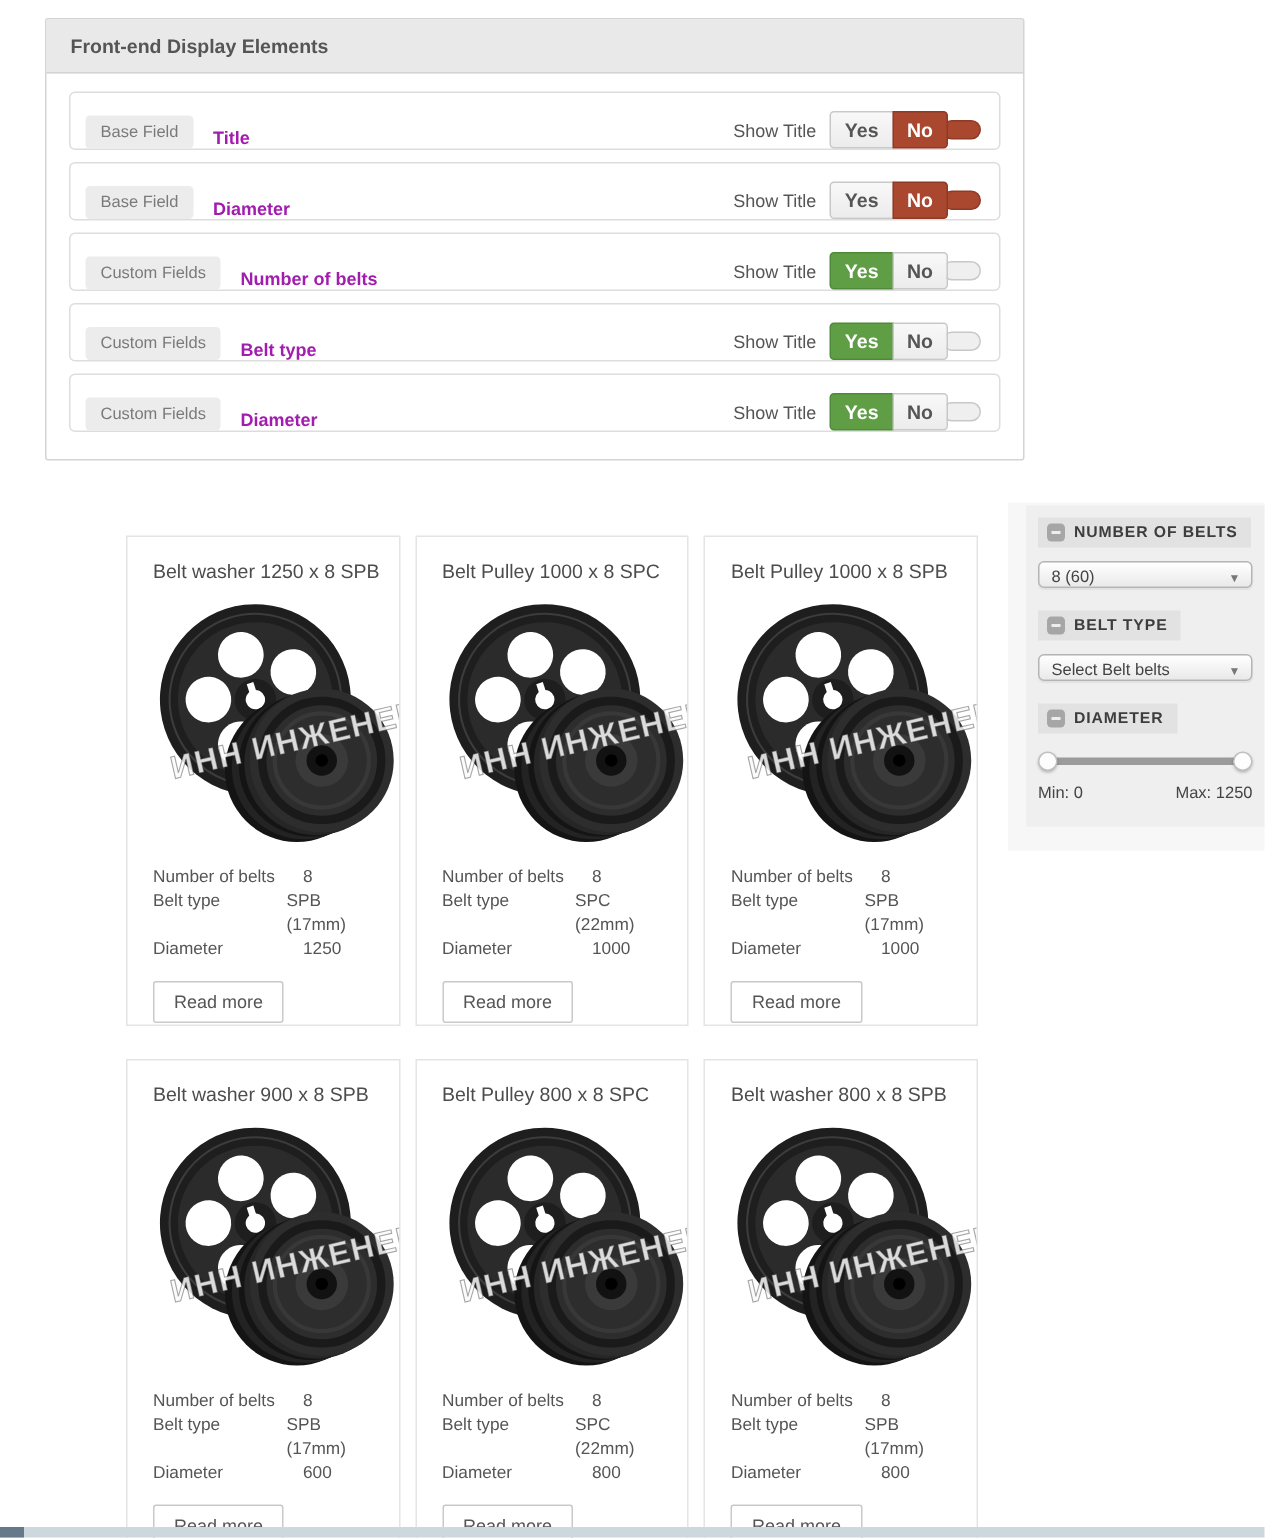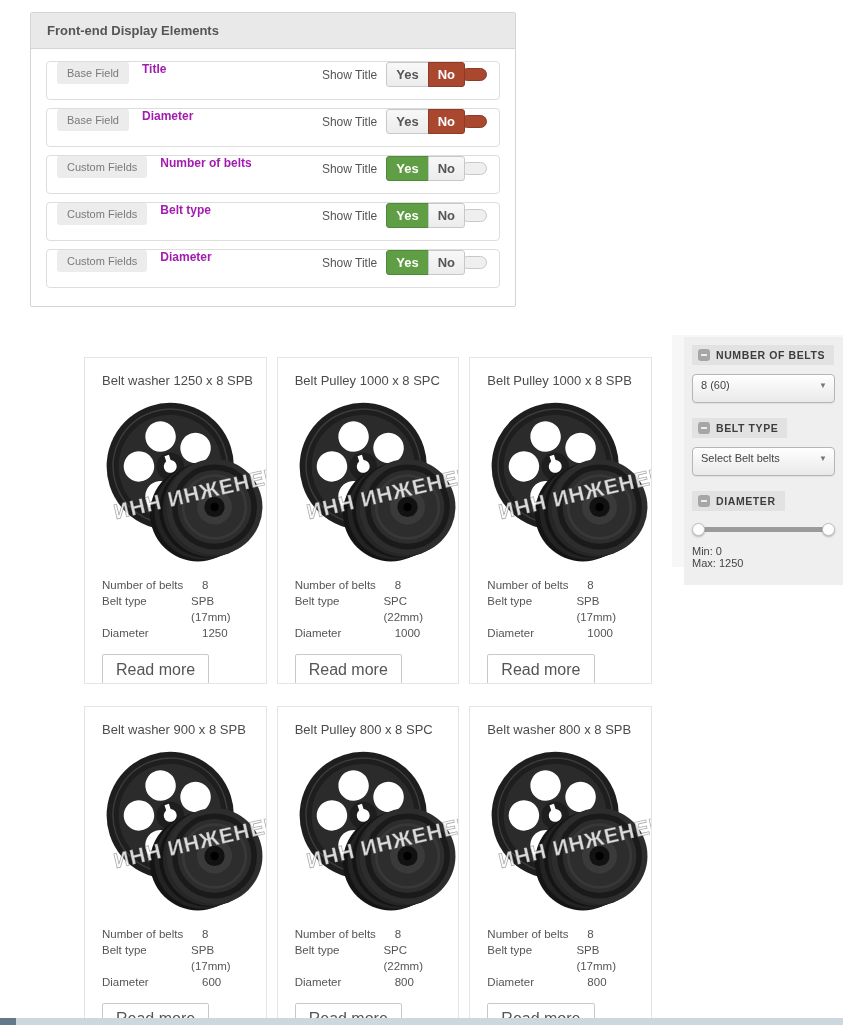--- a/index.html
+++ b/index.html
@@ -1,26 +1,26 @@
 <!DOCTYPE html>
 <html><head>
 <meta charset="utf-8">
 <style>
   * { margin:0; padding:0; box-sizing:border-box; }
   html,body { width:843px; height:1025px; overflow:hidden; background:#fff;
     font-family:"Liberation Sans", sans-serif; color:#555; }
 
   
-  .panel { position:absolute; left:30px; top:12px; width:486px;
+  .panel { position:absolute; left:30px; top:12px; width:653px;
     border:1px solid #d4d4d4; background:#fff; border-radius:2px; }
   .panel-head { background:#e9e9e9; border-bottom:1px solid #d4d4d4;
     padding:10px 16px; font-size:13px; font-weight:bold; color:#555; }
   .panel-body { padding:12px 15px 10px; }
-  .frow { display:flex; align-items:flex-start; border:1px solid #ddd;
-    border-radius:4px; background:#fff; height:39px; padding:0 12px 18px 10px;
+  .frow { display:flex; align-items:flex-end; border:1px solid #ddd;
+    border-radius:4px; background:#fff; height:39px; padding:0 12px 0 10px;
     margin-bottom:8px; }
   .badge { background:#ececec; border-radius:3px; padding:5px 10px;
     font-size:11px; color:#7a7a7a; white-space:nowrap; }
   .fname { font-size:12px; font-weight:bold; color:#a21caf; margin-left:13px; }
   .rgt { margin-left:auto; display:flex; align-items:center; }
   .show-title { font-size:12px; color:#555; margin-right:9px; }
   .toggle { display:flex; align-items:center; }
   .tbtn { height:25px; min-width:35px; padding:0 9px; display:flex;
     align-items:center; justify-content:center; font-size:13px; font-weight:bold;
     border:1px solid #c8c8c8; background:linear-gradient(#f8f8f8,#ececec);
@@ -40,50 +40,50 @@
   .card { width:197px; height:327px; border:1px solid #e4e4e4; background:#fff;
     padding:15px 17px; overflow:hidden; }
   .ptitle { font-size:13px; color:#4c4c4c; margin-bottom:6px; white-space:nowrap; }
   .pimg { width:166px; height:178px; display:block; }
   .specs { margin-top:5px; }
   .spec { display:flex; font-size:11.5px; color:#555; line-height:16px; }
   .spec .lbl { width:88px; }
   .spec .val { margin-left:12px; }
   .readmore { margin-top:13px; display:inline-block; background:#fff;
     border:1px solid #c9c9c9; border-radius:2px; padding:6px 13px;
-    font-size:16px; color:#555; cursor:pointer; }
+    font-size:12px; color:#555; cursor:pointer; }
 
   
   .side-outer { position:absolute; left:672px; top:335px; width:171px;
     height:232px; background:#f7f7f7; }
   .side-mod { margin:2px 0 0 12px; background:#efefef; padding:8px 8px 16px;
     min-height:208px; }
   .mod-head { display:flex; align-items:center; gap:6px; background:#e2e2e2;
     width:fit-content; padding:4px 9px 4px 6px; margin-bottom:9px; }
   .sq-icon { width:12px; height:12px; border-radius:3px; background:#a6a6a6;
     position:relative; flex:0 0 12px; }
   .sq-icon::after { content:""; position:absolute; left:3px; top:5px; width:6px;
     height:2px; background:#ededed; }
   .mod-title { font-size:10.5px; font-weight:bold; color:#3d3d3d;
     letter-spacing:.6px; white-space:nowrap; }
-  .selbox { position:relative; height:29px; border:1px solid #b5b5b5;
+  .selbox { position:relative; height:18px; border:1px solid #b5b5b5;
     border-radius:4px; background:linear-gradient(#ffffff,#e9e9e9);
     font-size:11px; color:#444; line-height:21px; padding:0 20px 0 8px;
     margin-bottom:15px; cursor:pointer; box-shadow:0 1px 1px rgba(0,0,0,.06); }
   .selbox .caret { position:absolute; right:7px; top:0; line-height:21px;
     font-size:8px; color:#777; }
   .slider { position:relative; height:13px; margin:12px 5px 0; }
   .slider .track { position:absolute; left:0; right:0; top:4px; height:5px;
     background:#9b9b9b; border-radius:3px; }
   .knob { position:absolute; top:0; width:13px; height:13px; border-radius:50%;
     background:#fdfdfd; border:1px solid #c0c0c0;
     box-shadow:0 1px 2px rgba(0,0,0,.25); cursor:pointer; }
   .knob.kmin { left:-5px; } .knob.kmax { right:-5px; }
   .minmax { display:flex; justify-content:space-between; font-size:11px;
-    color:#444; margin-top:9px;flex-direction:column; }
+    color:#444; margin-top:9px; }
 
   
   .hscroll { position:absolute; left:0; bottom:0; width:843px; height:7px;
     background:#ccd7de; }
   .hthumb { position:absolute; left:0; top:0; width:16px; height:7px;
     background:#64798a; }
 </style>
 </head>
 <body>
 

